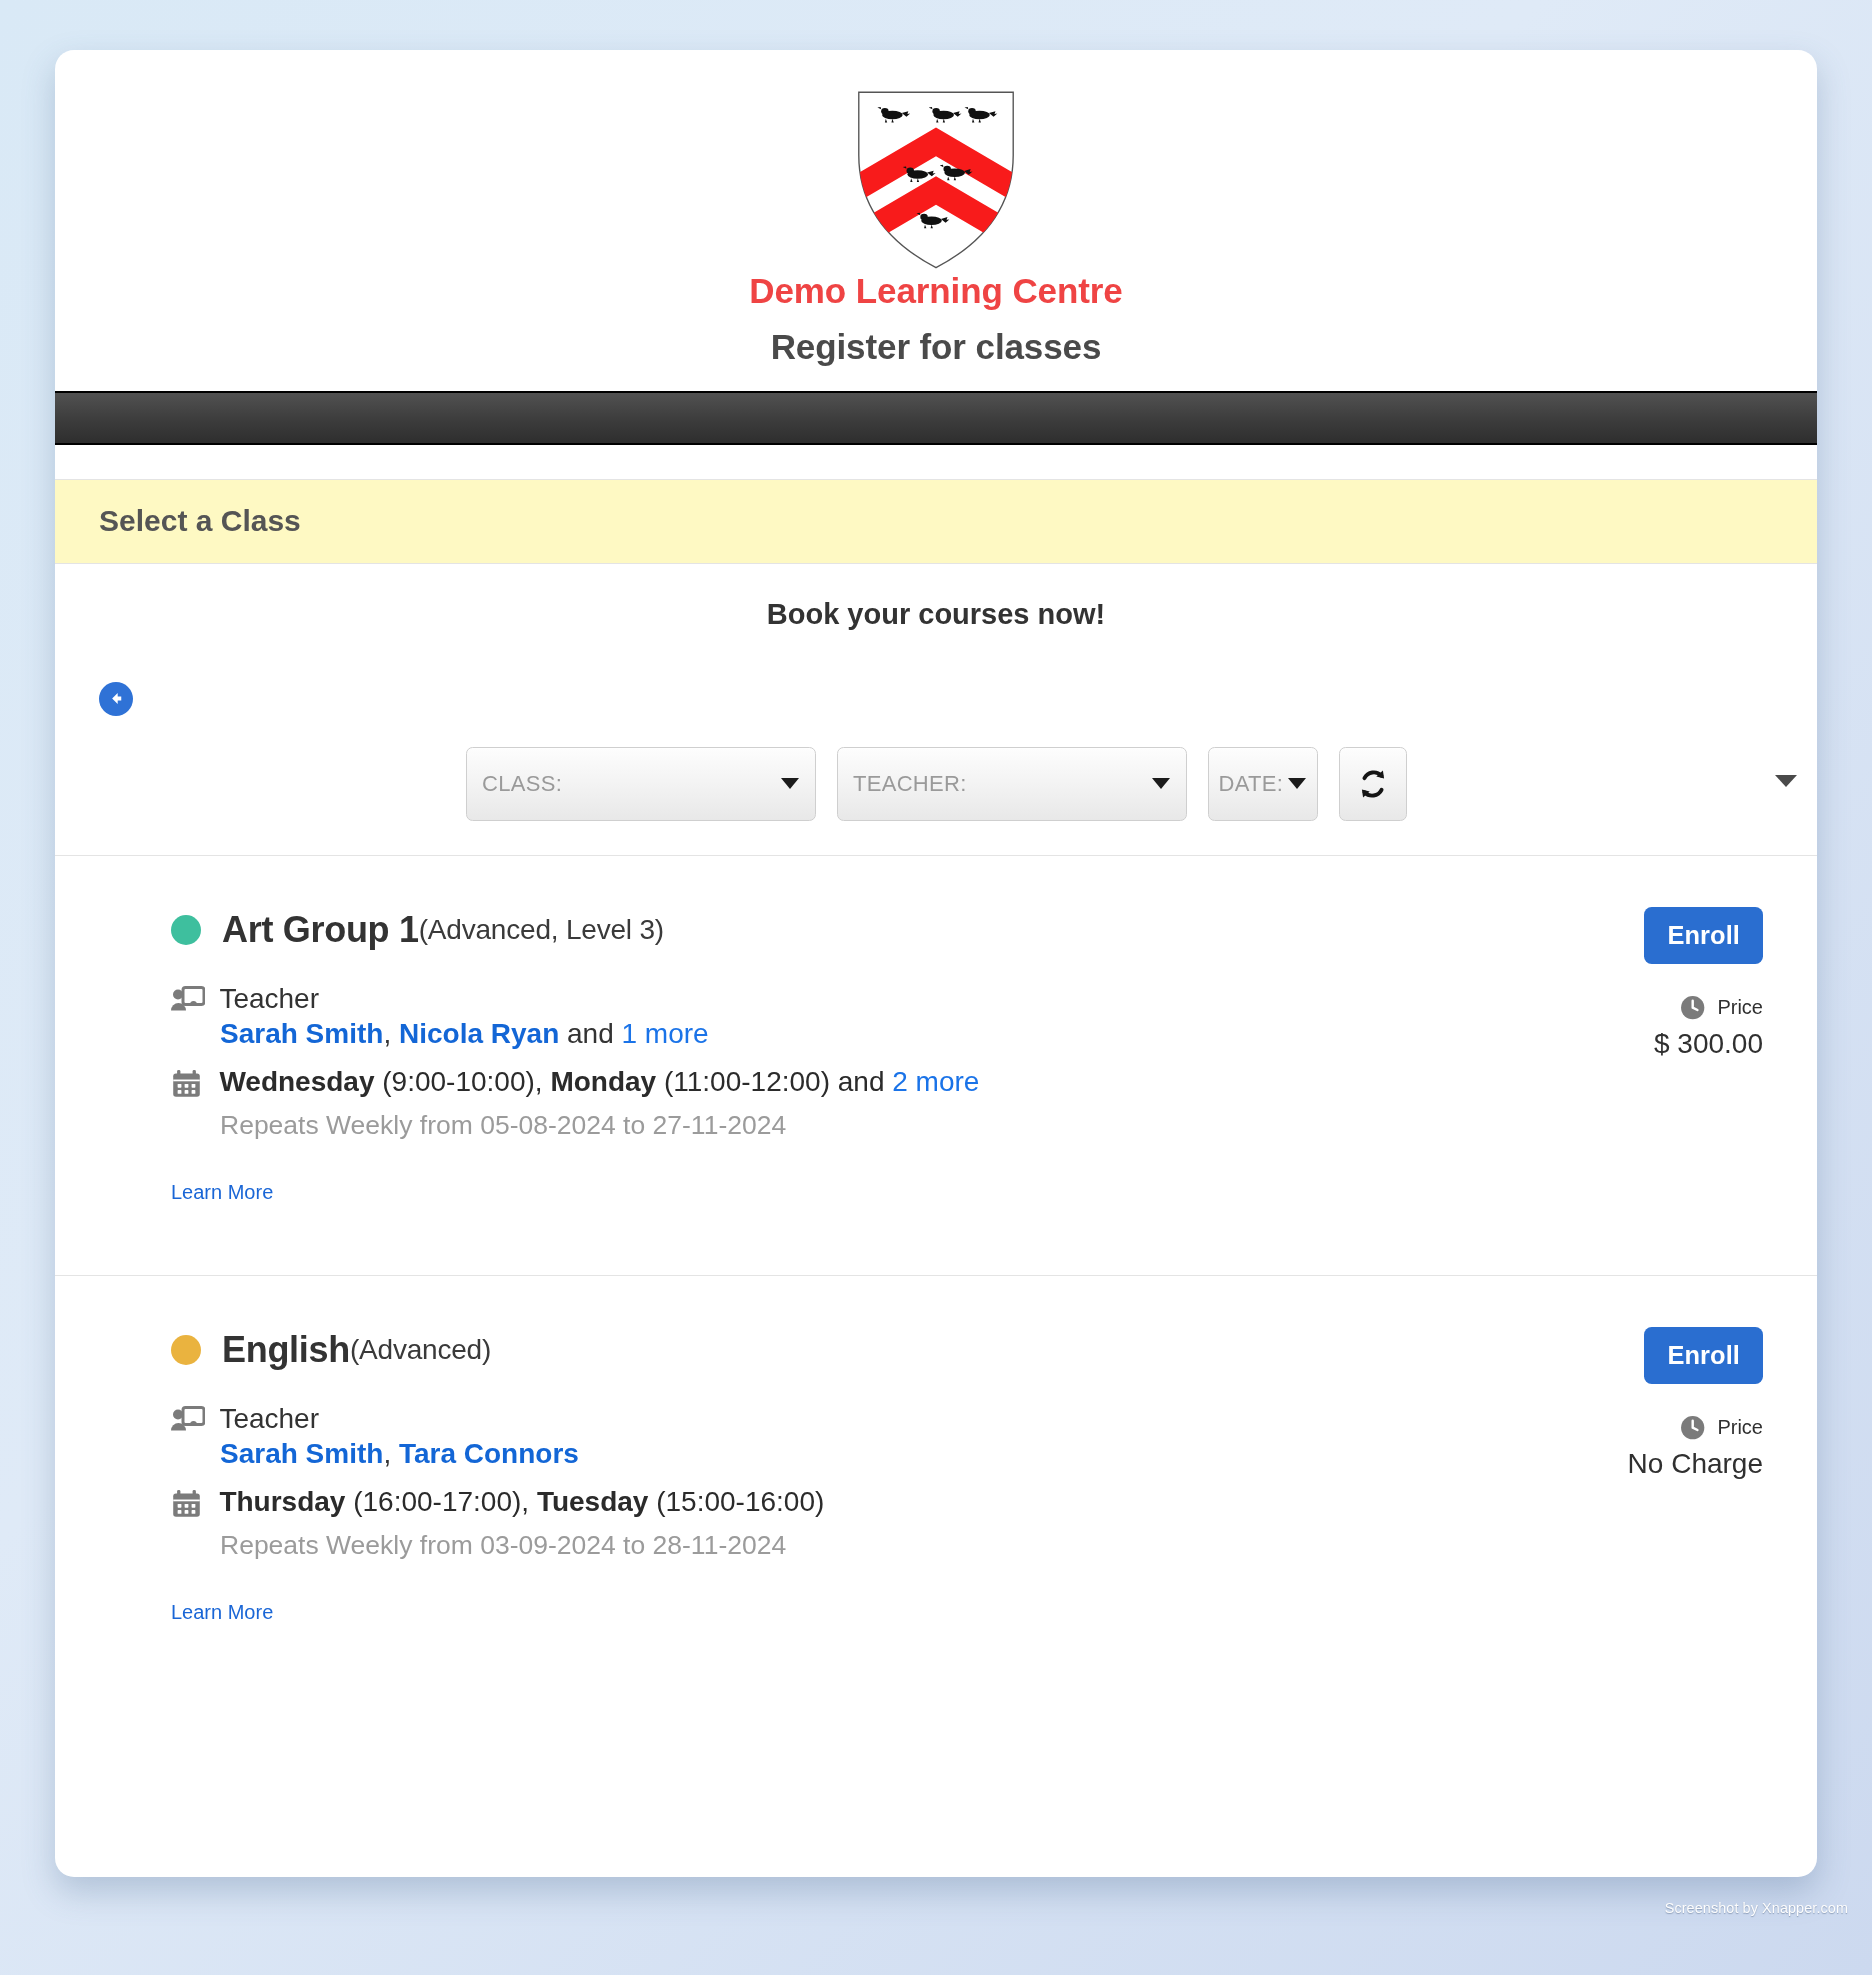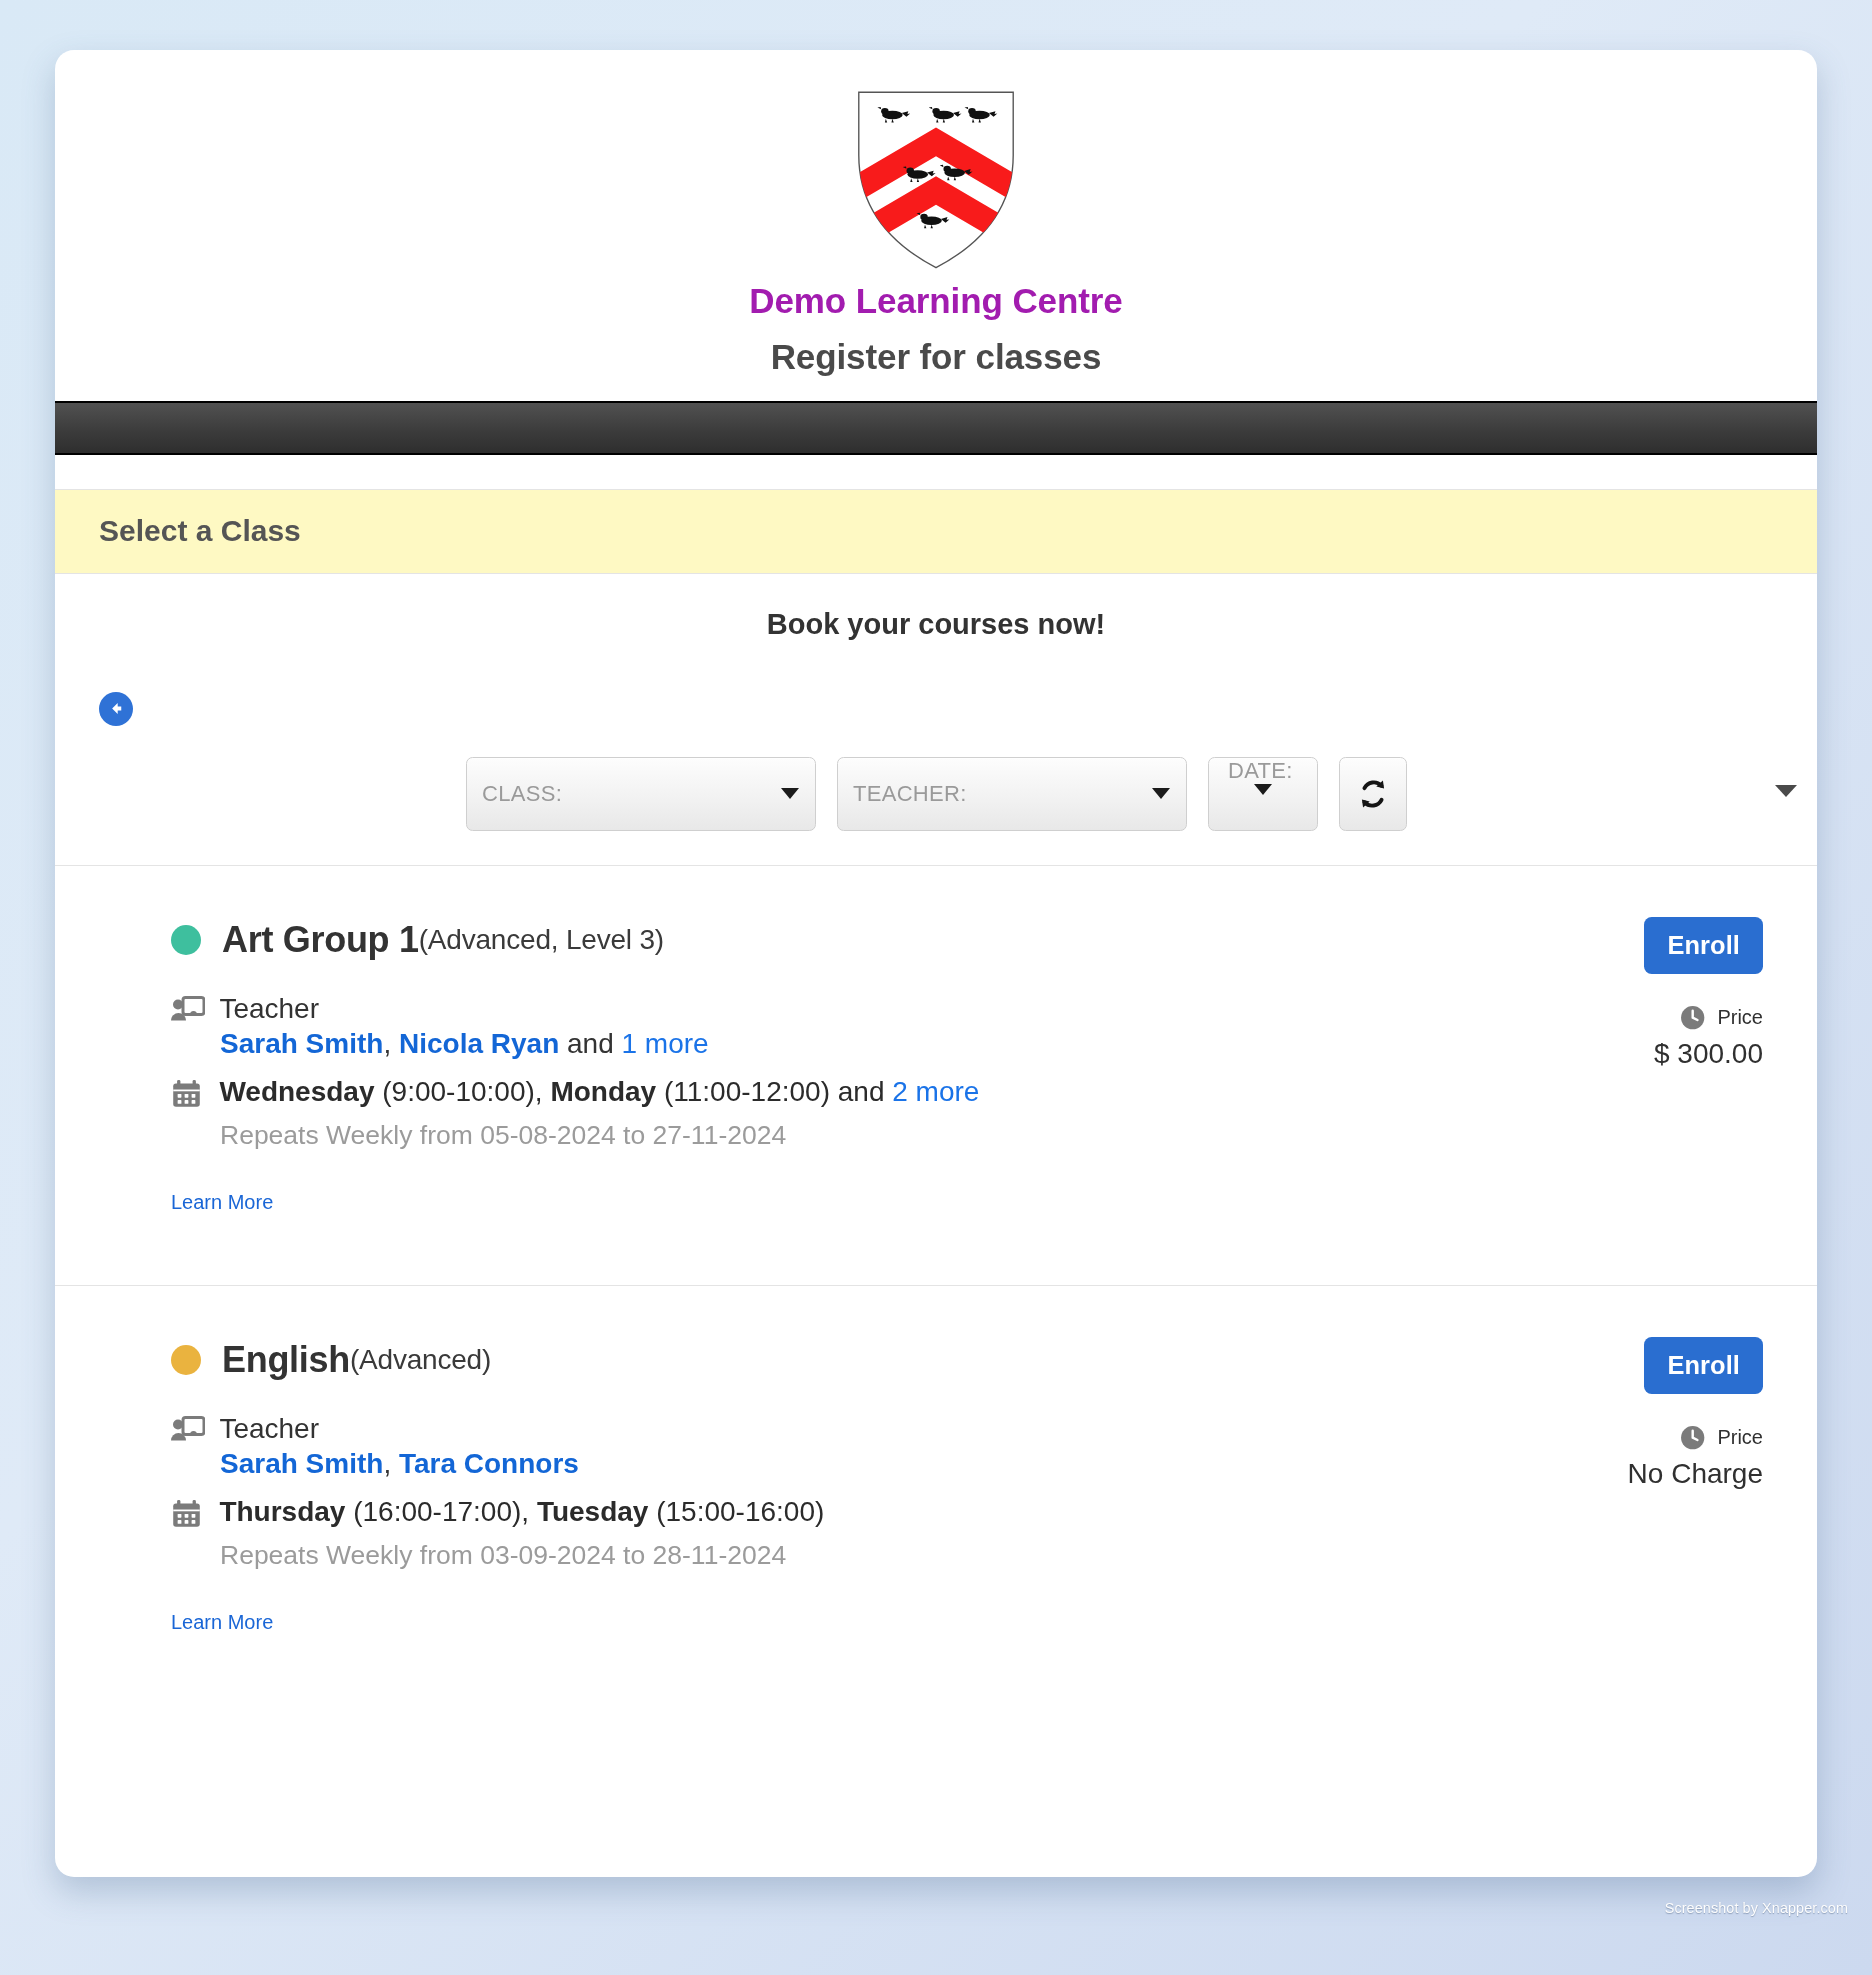--- a/index.html
+++ b/index.html
@@ -38,22 +38,22 @@
   .crest {
     display: block;
     margin: 0 auto;
     width: 166px;
     height: 182px;
   }
 
   .brand-title {
     font-size: 35px;
     font-weight: bold;
-    color: #a21caf;
-    margin-top: 10px;
+    color: #ef4444;
+    margin-top: 0;
     letter-spacing: -0.1px;
   }
 
   .brand-subtitle {
     font-size: 35px;
     font-weight: bold;
     color: #4a4a4a;
     margin-top: 15.5px;
     letter-spacing: -0.1px;
   }
@@ -146,21 +146,21 @@
     background: linear-gradient(to bottom, #fdfdfd 0%, #f3f3f3 50%, #e8e8e8 100%);
     display: flex;
     align-items: center;
     padding: 0 15.5px;
     cursor: pointer;
     box-shadow: inset 0 0.6px 0 #fff;
   }
 
   .filter-select.class-sel   { width: 350px; }
   .filter-select.teacher-sel { width: 350px; }
-  .filter-select.date-sel    { width: 110px; padding: 0 10px; flex-direction: column; }
+  .filter-select.date-sel    { width: 110px; padding: 0 10px; }
 
   .filter-label {
     font-size: 22px;
     color: #9a9a9a;
     letter-spacing: 0.3px;
     flex: 1 1 auto;
     white-space: nowrap;
   }
   .filter-select.date-sel .filter-label { flex: 0 0 auto; margin-right: 4.4px; }
 

